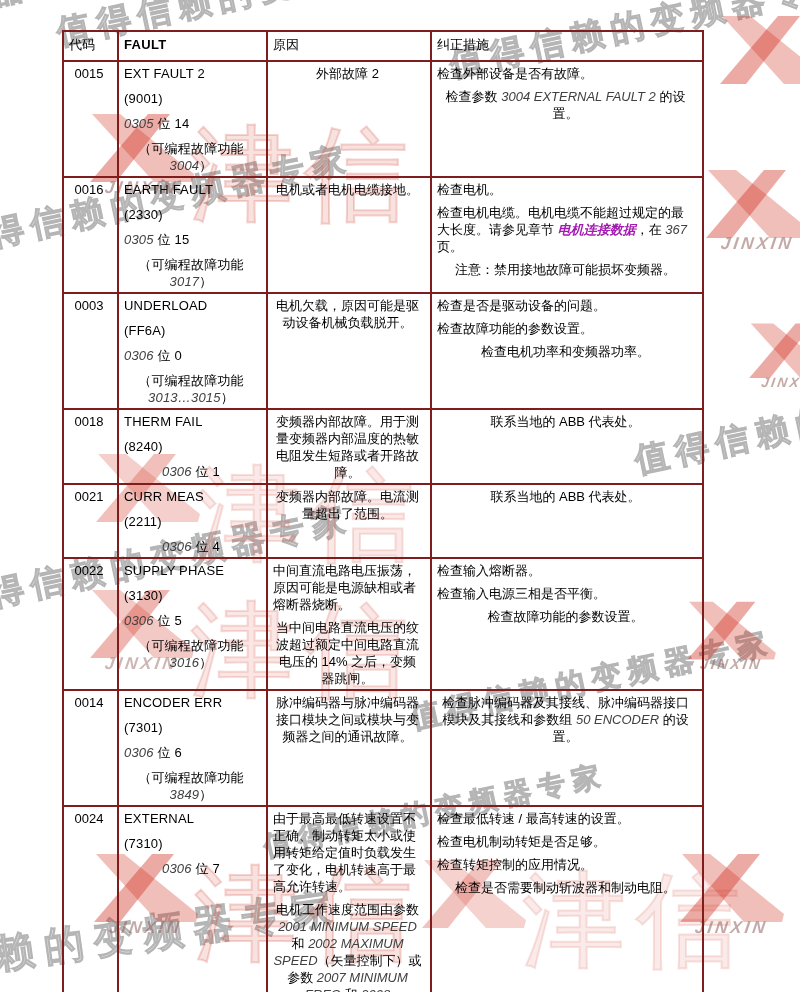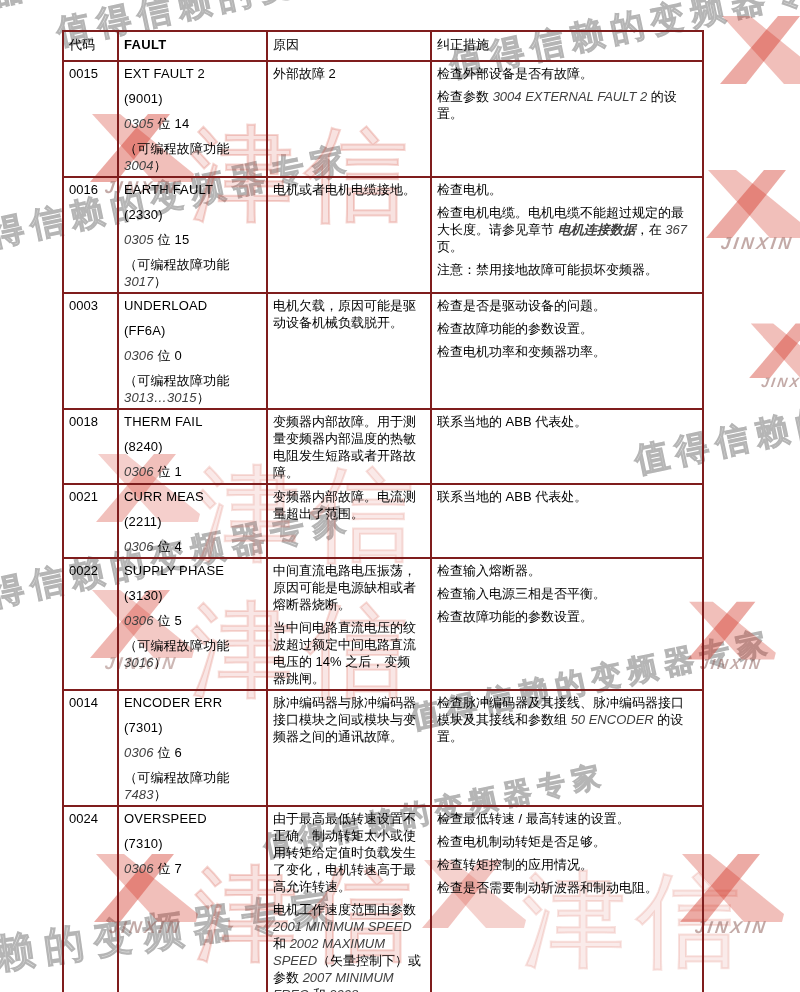--- a/index.html
+++ b/index.html
@@ -65,23 +65,23 @@
   tbody tr:nth-child(1){height:102px;}
   tbody tr:nth-child(2){height:102px;margin-left:44px;}
   tbody tr:nth-child(3){height:101px;}
   tbody tr:nth-child(4){height:69px;margin-left:20px;}
   tbody tr:nth-child(5){height:65px;}
   tbody tr:nth-child(6){height:120px;}
   tbody tr:nth-child(7){height:105px;}
   tbody tr:nth-child(8){height:241px;}
   .fault-table td p{margin:0 0 6px 0;}
   .fault-table td.fault-cell p{margin:0 0 8px 0;letter-spacing:0.2px;}
-  .fault-table td p:last-child{margin-bottom:0;}
+  .fault-table td p:last-child{margin-bottom:0;text-align:center;}
   .lk{color:#404040;font-style:italic;}
-  .lkb{color:#404040;font-style:italic;font-weight:bold;}
+  .lkb{color:#a21caf;font-style:italic;font-weight:bold;}
 </style>
 </head>
 <body>
 
 <div class="page">
 
   <div class="wm-layer">
     <div class="wm-slogan s-top0">值得信赖的变频器专家</div>
     <div class="wm-slogan s-top1">值得信赖的变频器专家</div>
     <div class="wm-slogan s-top2">值得信赖的变频器专家</div>
@@ -310,35 +310,35 @@
           </td>
         </tr>
         <tr>
           <td class="code-cell">
             <p><span>0014</span></p>
           </td>
           <td class="fault-cell">
             <p><span>ENCODER ERR</span></p>
             <p><span>(7301)</span></p>
             <p><span class="lk">0306</span><span> 位 6</span></p>
-            <p><span>（可编程故障功能 </span><span class="lk">7483</span><span>）</span></p>
+            <p><span>（可编程故障功能 </span><span class="lk">3849</span><span>）</span></p>
           </td>
           <td class="cause-cell">
             <p><span>脉冲编码器与脉冲编码器接口模块之间或模块与变频器之间的通讯故障。</span></p>
           </td>
           <td class="action-cell">
             <p><span>检查脉冲编码器及其接线、脉冲编码器接口模块及其接线和参数组 </span><span class="lk">50 ENCODER</span><span> 的设置。</span></p>
           </td>
         </tr>
         <tr>
           <td class="code-cell">
             <p><span>0024</span></p>
           </td>
           <td class="fault-cell">
-            <p><span>OVERSPEED</span></p>
+            <p><span>EXTERNAL</span></p>
             <p><span>(7310)</span></p>
             <p><span class="lk">0306</span><span> 位 7</span></p>
           </td>
           <td class="cause-cell">
             <p><span>由于最高最低转速设置不正确、制动转矩太小或使用转矩给定值时负载发生了变化，电机转速高于最高允许转速。</span></p>
             <p><span>电机工作速度范围由参数 </span><span class="lk">2001 MINIMUM SPEED</span><span> 和 </span><span class="lk">2002 MAXIMUM SPEED</span><span>（矢量控制下）或参数 </span><span class="lk">2007 MINIMUM FREQ</span><span> 和 </span><span class="lk">2008 MAXIMUM FREQ</span></p>
           </td>
           <td class="action-cell">
             <p><span>检查最低转速 / 最高转速的设置。</span></p>
             <p><span>检查电机制动转矩是否足够。</span></p>

